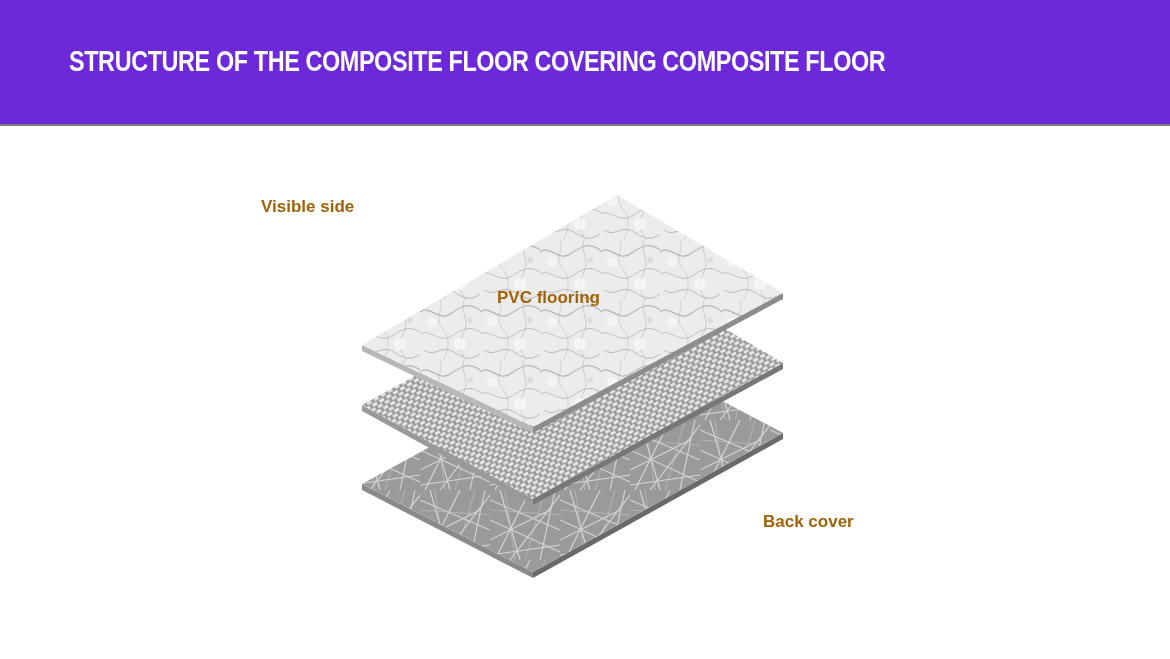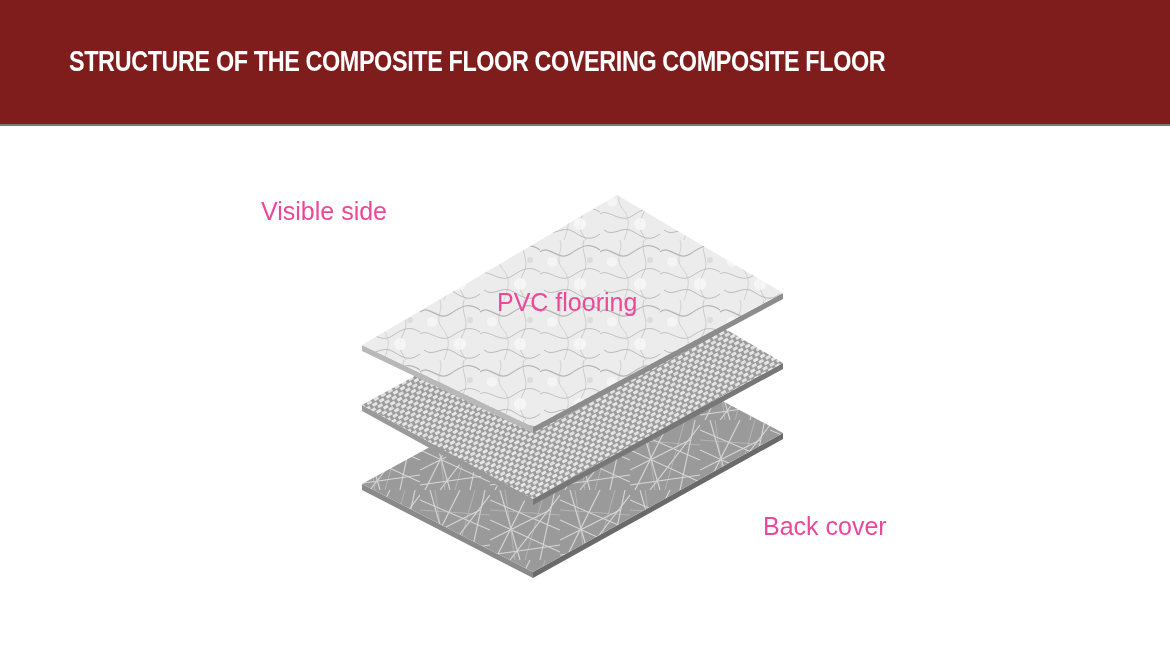--- a/index.html
+++ b/index.html
@@ -1,20 +1,20 @@
 <!DOCTYPE html>
 <html><head>
 <meta charset="utf-8">
 <style>
   html, body { margin:0; padding:0; }
   body { width:1170px; height:659px; background:#ffffff; position:relative; overflow:hidden; font-family:"Liberation Sans", sans-serif; }
-  .header { position:absolute; left:0; top:0; width:1170px; height:124px; background:#7f1d1d; border-bottom:2px solid #7a7a7a; }
+  .header { position:absolute; left:0; top:0; width:1170px; height:124px; background:#6d28d9; border-bottom:2px solid #7a7a7a; }
   .header-title { position:absolute; left:69px; top:44px; color:#ffffff; font-family:"Liberation Sans", sans-serif; font-weight:bold; font-size:30px; letter-spacing:-0.5px; transform:scaleX(0.78); transform-origin:left center; white-space:nowrap; text-transform:uppercase; }
   .diagram { position:absolute; left:0; top:0; width:1170px; height:659px; }
-  .label { position:absolute; color:#ec4899; font-family:"Liberation Sans", sans-serif; font-weight:normal; font-size:25px; white-space:nowrap; }
+  .label { position:absolute; color:#a16207; font-family:"Liberation Sans", sans-serif; font-weight:bold; font-size:17px; white-space:nowrap; }
   .lbl-visible { left:261px; top:197px; }
   .lbl-pvc { left:497px; top:288px; }
   .lbl-back { left:763px; top:512px; }
 </style>
 </head>
 <body>
 
 <div class="header">
   <div class="header-title">STRUCTURE OF THE COMPOSITE FLOOR COVERING COMPOSITE FLOOR</div>
 </div>

